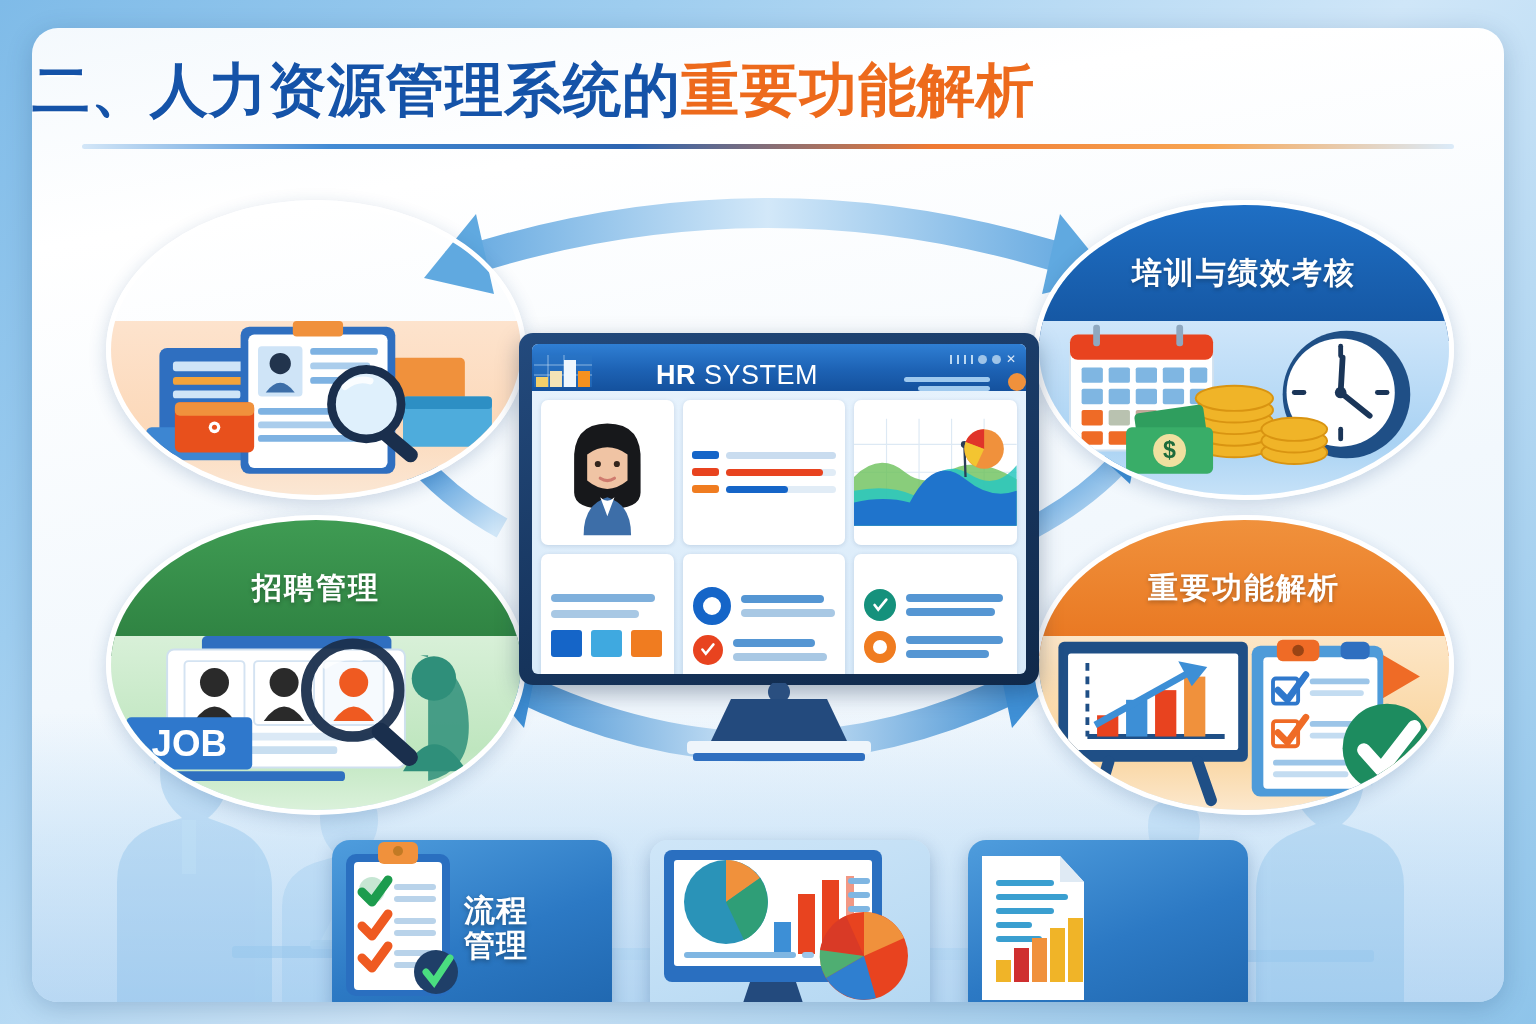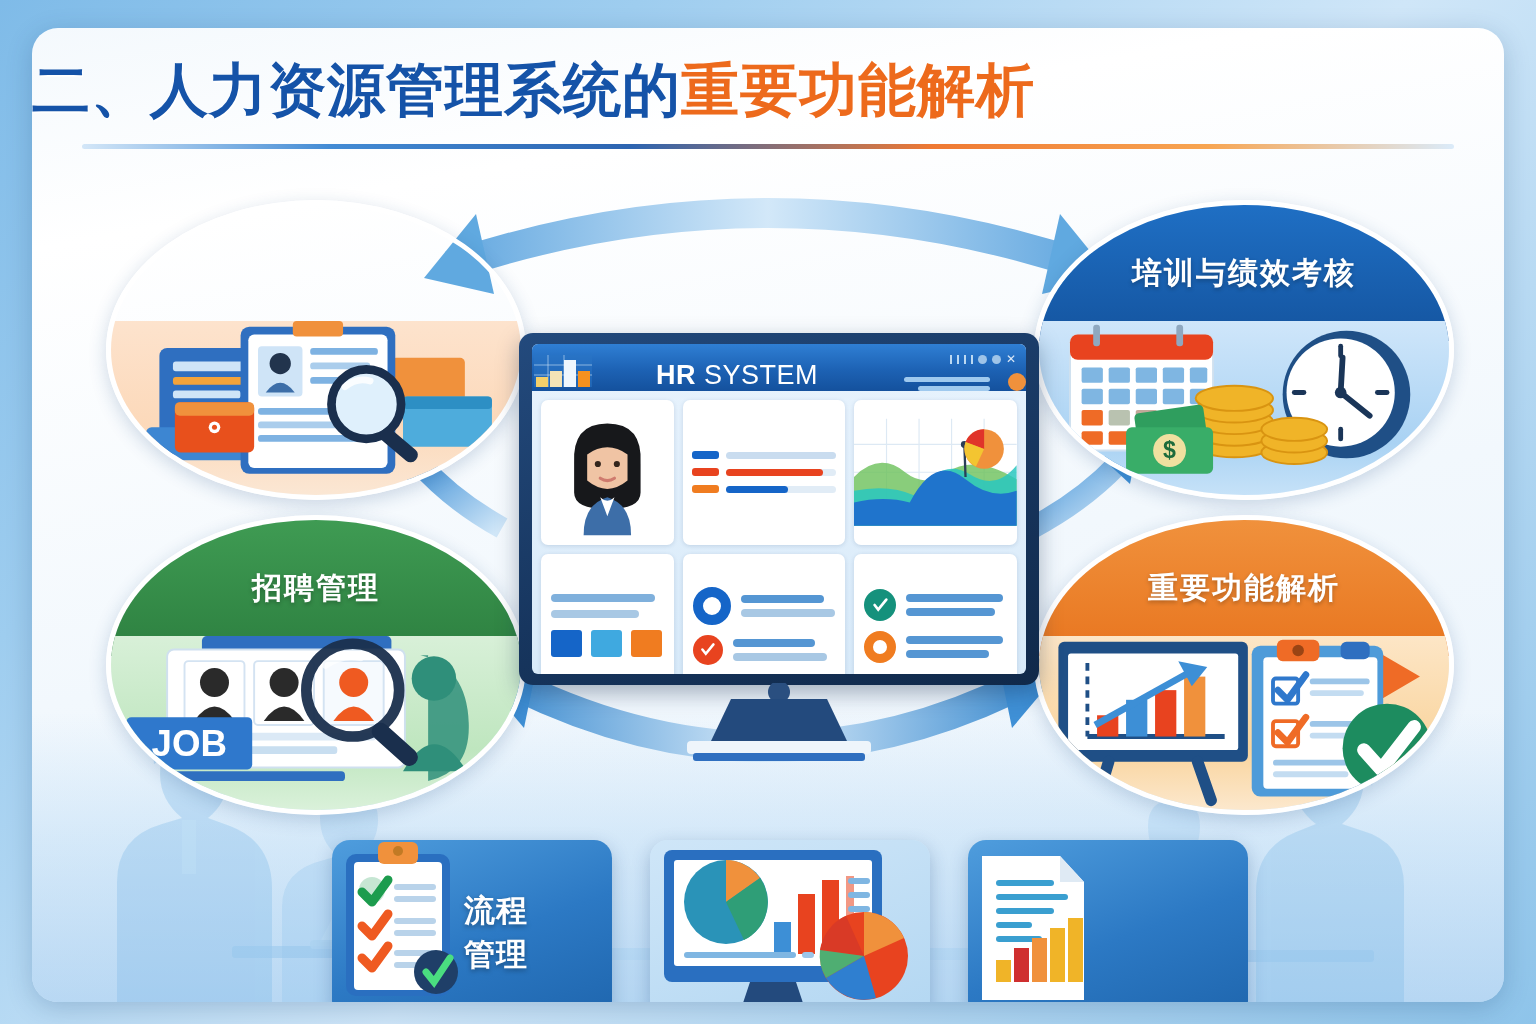--- a/index.html
+++ b/index.html
@@ -101,21 +101,21 @@
     background:linear-gradient(160deg,#4f9ddd 0%,#2c79c4 55%,#1f66ae 100%);
     box-shadow:0 6px 18px rgba(25,70,125,.28);
     display:flex; align-items:center; overflow:hidden;
   }
   #bcard-1 { left:300px; } #bcard-2 { left:618px; } #bcard-3 { left:936px; }
   .bcard .bart { width:132px; height:100%; position:relative; flex:none; }
   .bcard .btext {
     flex:1; color:#fff; font-size:31px; font-weight:bold; line-height:1.12;
     text-shadow:0 2px 5px rgba(0,0,0,.35); padding-right:10px; letter-spacing:1px;
   }
-  .bcard .btext div { white-space:nowrap;margin-top:9px; }
+  .bcard .btext div { white-space:nowrap; }
 </style>
 </head>
 <body>
 
 <div id="frame">
 
   <div class="bg-layer">
     <div class="bg-band"></div>
     <svg class="sil" style="left:0;bottom:0;width:470px;height:300px" viewBox="0 0 470 300">
       <path d="M85 300 L85 180 Q85 135 130 122 L150 116 Q128 98 128 72 Q128 38 160 38 Q196 38 196 74 Q196 100 176 116 L198 124 Q240 140 240 186 L240 300 Z" fill="#7fbbe8" opacity=".62"></path>

